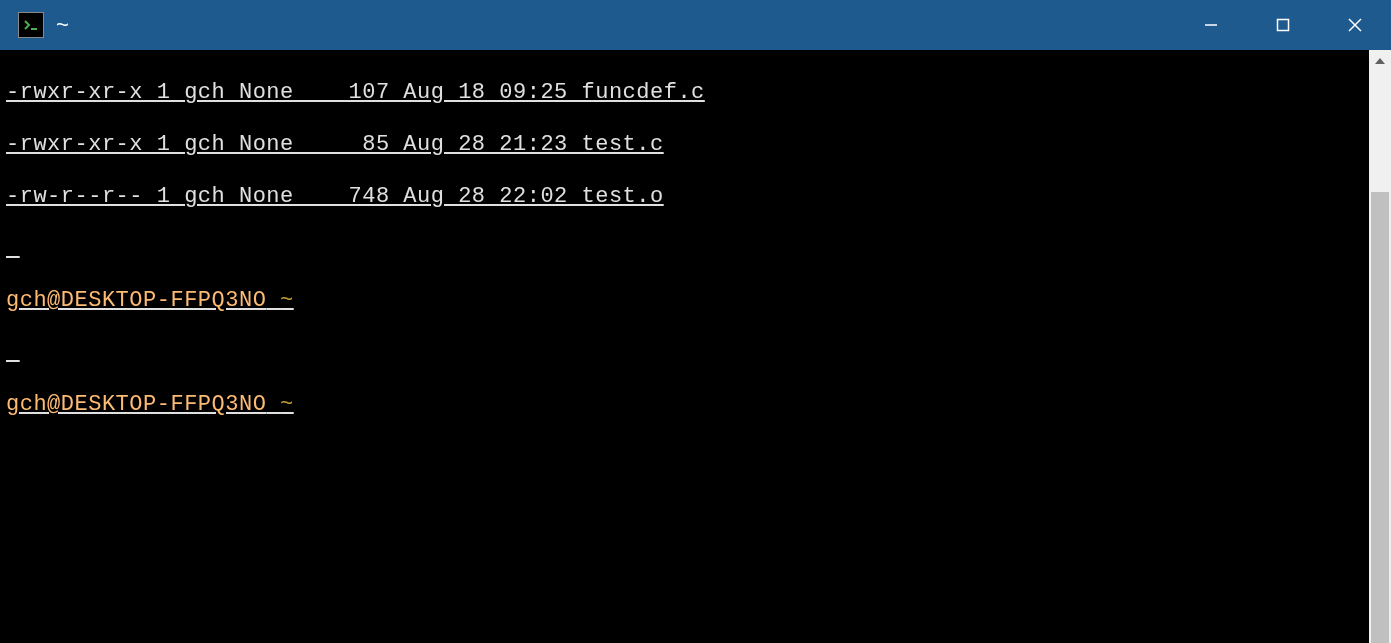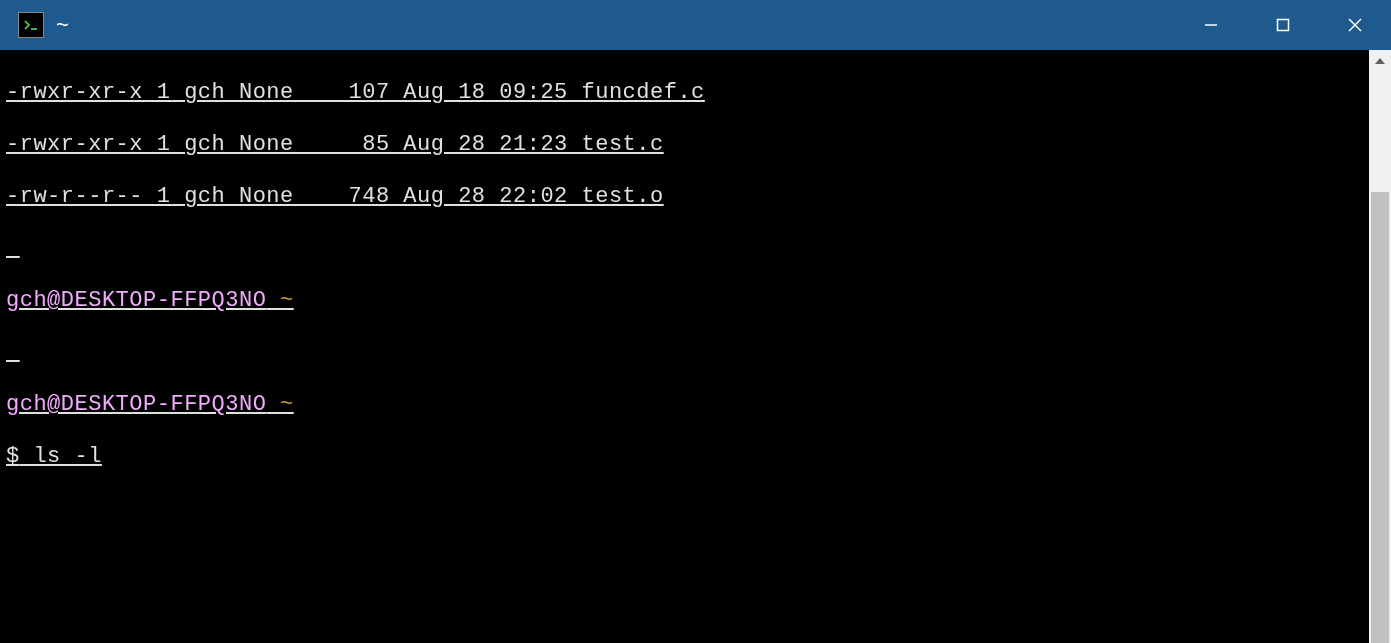--- a/index.html
+++ b/index.html
@@ -9,21 +9,21 @@
   .titlebar-left { display: flex; align-items: center; gap: 12px; padding-left: 18px; }
   .app-icon { width: 26px; height: 26px; background: #000; border: 1px solid #888; display: flex; align-items: center; justify-content: center; }
   .app-icon svg { width: 16px; height: 12px; }
   .title-text { font-size: 22px; font-family: 'Segoe UI', sans-serif; }
   .titlebar-right { margin-left: auto; display: flex; }
   .win-btn { width: 72px; height: 50px; display: flex; align-items: center; justify-content: center; color: #fff; }
   .win-btn svg { stroke: #fff; fill: none; }
   .body { flex: 1; display: flex; background: #000; }
   .terminal { flex: 1; background: #000; color: #e0e0e0; font-size: 22px; line-height: 26px; padding: 4px 0 0 6px; white-space: pre; overflow: hidden; font-family: 'Consolas', 'Courier New', monospace; letter-spacing: 0.5px; }
   .tline { display: block; text-decoration: underline; }
-  .prompt-user { color: #f0abfc; }
+  .prompt-user { color: #fdba74; }
   .prompt-tilde { color: #c0a030; }
   .scrollbar { width: 22px; background: #f0f0f0; display: flex; flex-direction: column; }
   .sb-btn { height: 22px; display: flex; align-items: center; justify-content: center; background: #f0f0f0; }
   .sb-btn svg { fill: #606060; }
   .sb-track { flex: 1; background: #f0f0f0; position: relative; }
   .sb-thumb { position: absolute; left: 2px; right: 2px; top: 120px; bottom: 0; background: #c0c0c0; }
 </style>
 </head>
 <body>
 
@@ -60,21 +60,20 @@
 
   <div class="body">
     <div class="terminal">
 <span class="tline">-rwxr-xr-x 1 gch None    107 Aug 18 09:25 funcdef.c</span>
 <span class="tline">-rwxr-xr-x 1 gch None     85 Aug 28 21:23 test.c</span>
 <span class="tline">-rw-r--r-- 1 gch None    748 Aug 28 22:02 test.o</span>
 <span class="tline"> </span>
 <span class="tline"><span class="prompt-user">gch@DESKTOP-FFPQ3NO</span> <span class="prompt-tilde">~</span></span>
 <span class="tline"> </span>
 <span class="tline"><span class="prompt-user">gch@DESKTOP-FFPQ3NO</span> <span class="prompt-tilde">~</span></span>
-<span class="tline"><span>$</span><span> ls -l</span></span>
 
 
 
 
 
 
 
 
 
 

